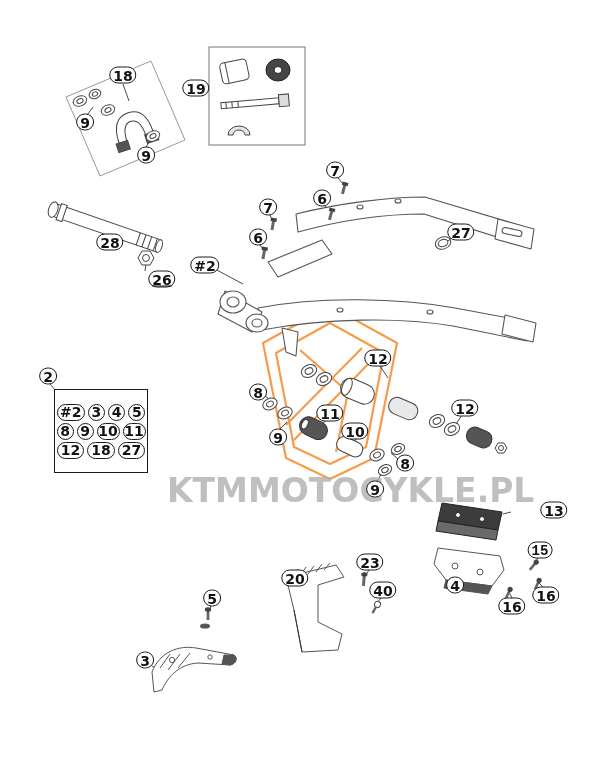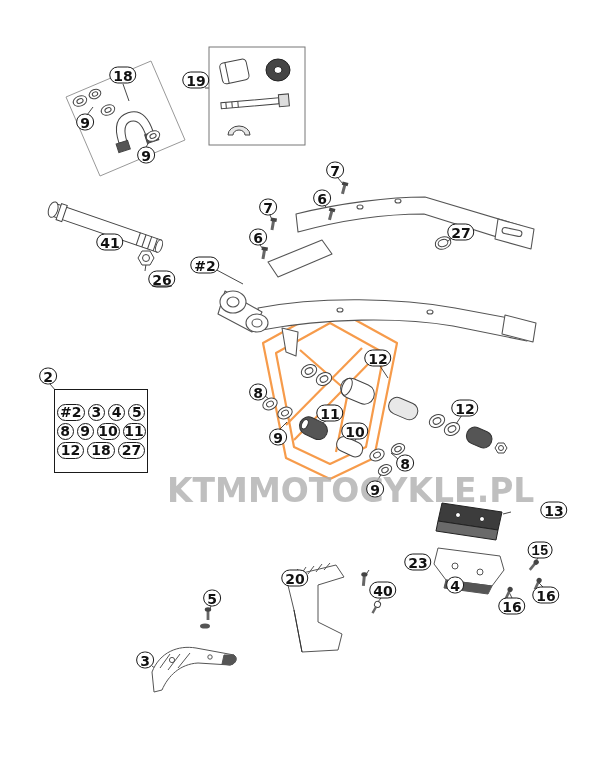--- a/index.html
+++ b/index.html
@@ -330,24 +330,24 @@
         <div class="legend-row">
           <span class="callout legend-callout">12</span>
           <span class="callout legend-callout">18</span>
           <span class="callout legend-callout">27</span>
         </div>
       </div>
   </div>
 
   <div>
       <div class="callout" style="left: 123px; top: 75px;">18</div>
-      <div class="callout" style="left: 196px; top: 80px;">19</div>
+      <div class="callout" style="left: 196px; top: 88px;">19</div>
       <div class="callout" style="left: 85px; top: 122px;">9</div>
       <div class="callout" style="left: 146px; top: 155px;">9</div>
-      <div class="callout" style="left: 110px; top: 242px;">41</div>
+      <div class="callout" style="left: 110px; top: 242px;">28</div>
       <div class="callout" style="left: 162px; top: 279px; text-decoration: underline;">26</div>
       <div class="callout" style="left: 335px; top: 170px;">7</div>
       <div class="callout" style="left: 322px; top: 198px;">6</div>
       <div class="callout" style="left: 268px; top: 207px;">7</div>
       <div class="callout" style="left: 258px; top: 237px;">6</div>
       <div class="callout" style="left: 205px; top: 265px;">#2</div>
       <div class="callout" style="left: 461px; top: 232px;">27</div>
       <div class="callout" style="left: 48px; top: 376px;">2</div>
       <div class="callout" style="left: 378px; top: 358px;">12</div>
       <div class="callout" style="left: 258px; top: 392px;">8</div>
@@ -356,19 +356,19 @@
       <div class="callout" style="left: 355px; top: 431px;">10</div>
       <div class="callout" style="left: 465px; top: 408px;">12</div>
       <div class="callout" style="left: 405px; top: 463px;">8</div>
       <div class="callout" style="left: 375px; top: 489px;">9</div>
       <div class="callout" style="left: 520px; top: 510px; margin-left: 34px;">13</div>
       <div class="callout" style="left: 540px; top: 550px; font-family: Liberation Mono, monospace;">15</div>
       <div class="callout" style="left: 455px; top: 585px;">4</div>
       <div class="callout" style="left: 512px; top: 606px;">16</div>
       <div class="callout" style="left: 546px; top: 595px;">16</div>
       <div class="callout" style="left: 295px; top: 578px; text-align: center;">20</div>
-      <div class="callout" style="left: 370px; top: 562px; margin-left: 48px;">23</div>
+      <div class="callout" style="left: 370px; top: 562px;">23</div>
       <div class="callout" style="left: 383px; top: 590px;">40</div>
       <div class="callout" style="left: 212px; top: 598px;">5</div>
       <div class="callout" style="left: 145px; top: 660px;">3</div>
     </div>
 
 </div>
 
 </body></html>

